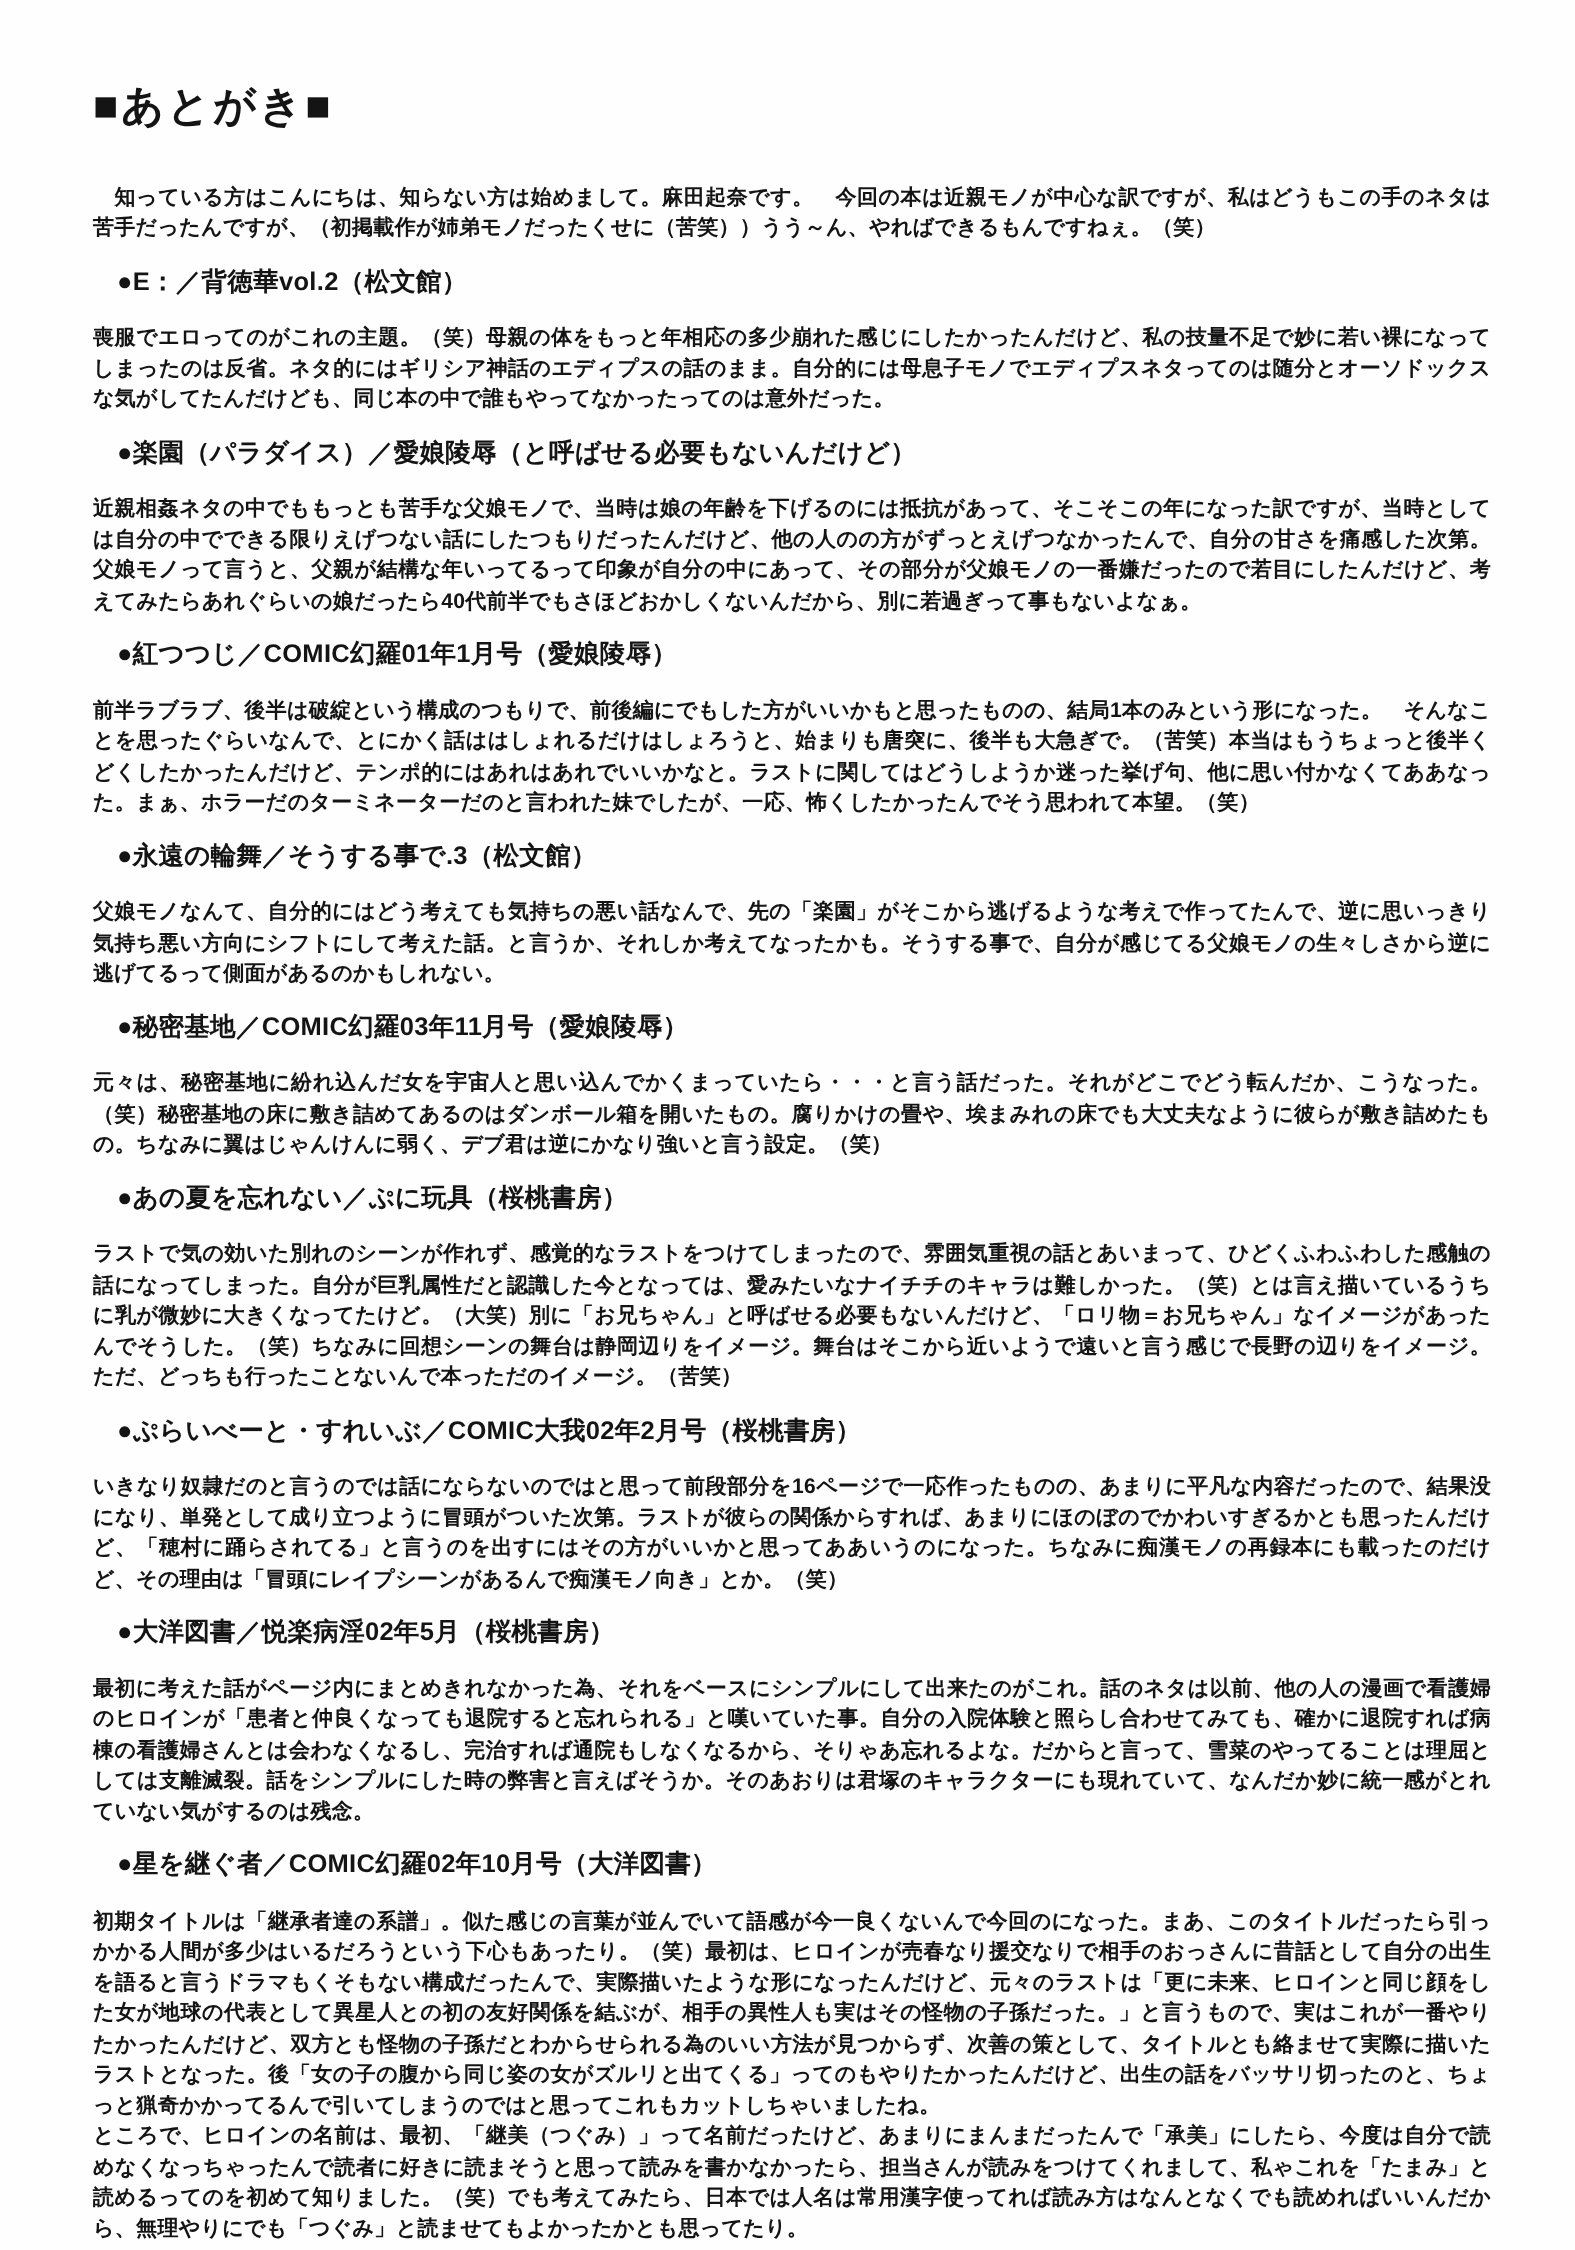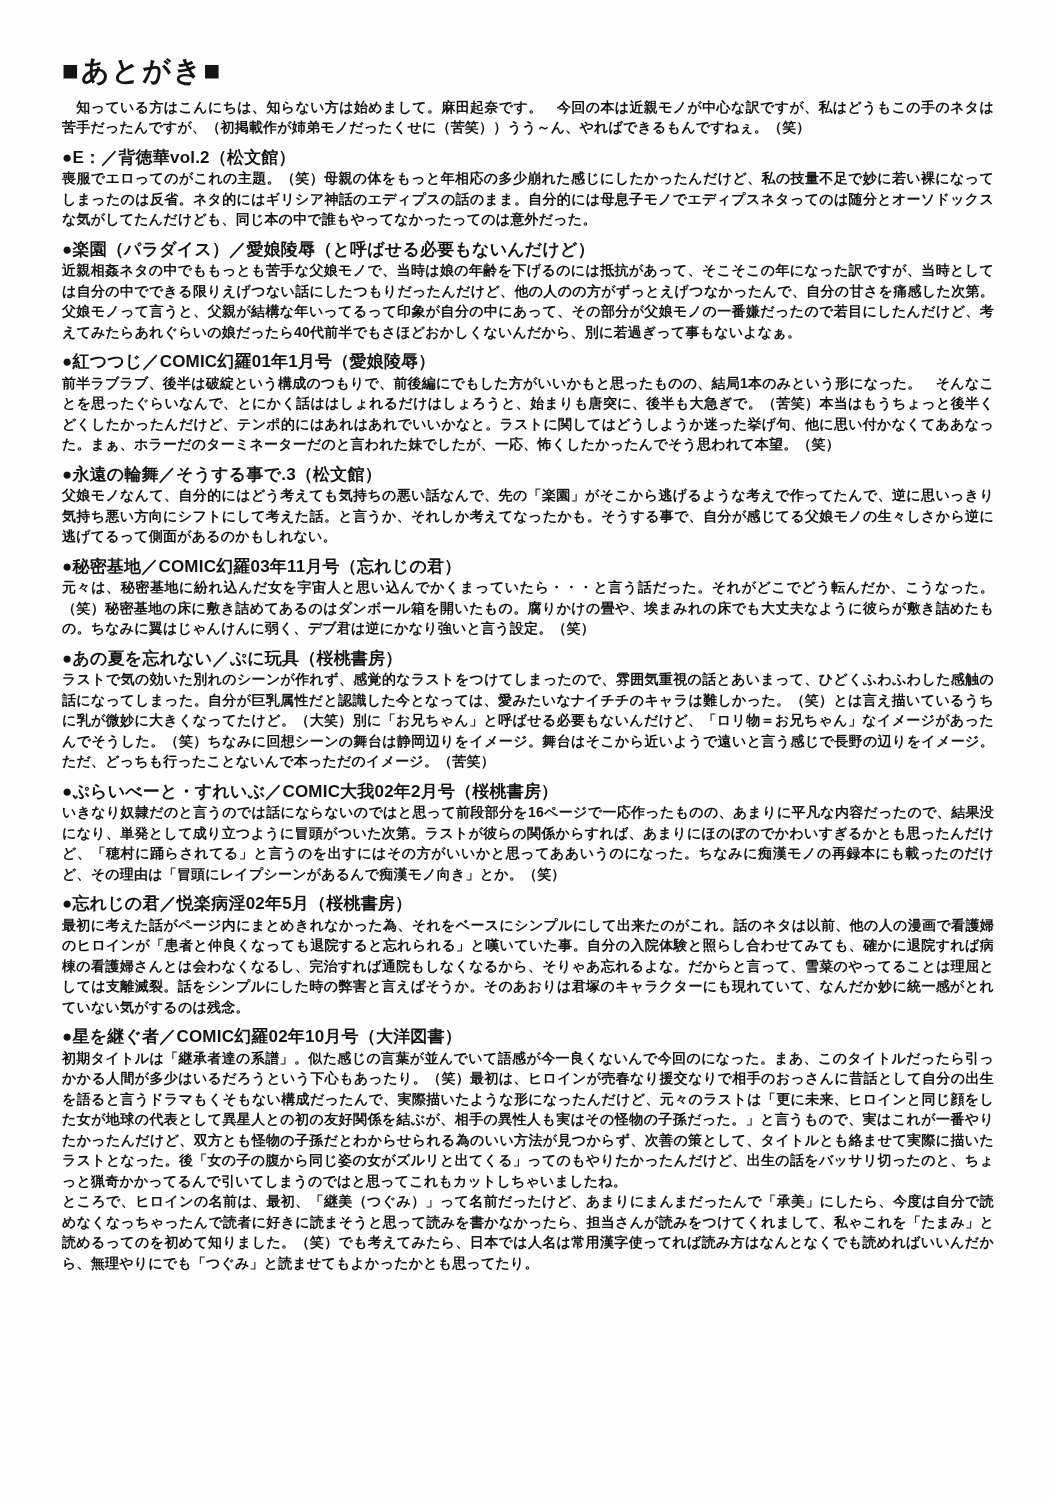--- a/index.html
+++ b/index.html
@@ -18,40 +18,40 @@
     box-sizing: border-box;
     width: 1050px;
     height: 1500px;
     padding: 56px 56px 0 62px;
     background: #fefefe;
   }
   .title {
     font-size: 28px;
     font-weight: bold;
     letter-spacing: 2px;
-    margin: 0 0 10px 0;
+    margin: 0 0 34px 0;
     line-height: 1.1;
   }
   .para {
     font-size: 14px;
     font-weight: bold;
     line-height: 20.5px;
     margin: 0 0 10px 0;
     text-align: justify;
     white-space: pre-wrap;
     letter-spacing: 0.2px;
   }
   .entry {
     margin: 0 0 10px 0;
   }
   .heading {
     font-size: 17px;
     font-weight: bold;
     line-height: 20.5px;
-    margin: 0;
+    margin: 16px;
     letter-spacing: 0.2px;
   }
 </style>
 </head>
 <body>
 
 <div class="page">
 
   <h1 class="title">■あとがき■</h1>
 
@@ -71,36 +71,36 @@
     <h2 class="heading">●紅つつじ／COMIC幻羅01年1月号（愛娘陵辱）</h2>
     <p class="para">前半ラブラブ、後半は破綻という構成のつもりで、前後編にでもした方がいいかもと思ったものの、結局1本のみという形になった。　そんなことを思ったぐらいなんで、とにかく話ははしょれるだけはしょろうと、始まりも唐突に、後半も大急ぎで。（苦笑）本当はもうちょっと後半くどくしたかったんだけど、テンポ的にはあれはあれでいいかなと。ラストに関してはどうしようか迷った挙げ句、他に思い付かなくてああなった。まぁ、ホラーだのターミネーターだのと言われた妹でしたが、一応、怖くしたかったんでそう思われて本望。（笑）</p>
   </section>
 
   <section class="entry">
     <h2 class="heading">●永遠の輪舞／そうする事で.3（松文館）</h2>
     <p class="para">父娘モノなんて、自分的にはどう考えても気持ちの悪い話なんで、先の「楽園」がそこから逃げるような考えで作ってたんで、逆に思いっきり気持ち悪い方向にシフトにして考えた話。と言うか、それしか考えてなったかも。そうする事で、自分が感じてる父娘モノの生々しさから逆に逃げてるって側面があるのかもしれない。</p>
   </section>
 
   <section class="entry">
-    <h2 class="heading">●秘密基地／COMIC幻羅03年11月号（忘れじの君）</h2>
+    <h2 class="heading">●秘密基地／COMIC幻羅03年11月号（愛娘陵辱）</h2>
     <p class="para">元々は、秘密基地に紛れ込んだ女を宇宙人と思い込んでかくまっていたら・・・と言う話だった。それがどこでどう転んだか、こうなった。（笑）秘密基地の床に敷き詰めてあるのはダンボール箱を開いたもの。腐りかけの畳や、埃まみれの床でも大丈夫なように彼らが敷き詰めたもの。ちなみに翼はじゃんけんに弱く、デブ君は逆にかなり強いと言う設定。（笑）</p>
   </section>
 
   <section class="entry">
     <h2 class="heading">●あの夏を忘れない／ぷに玩具（桜桃書房）</h2>
     <p class="para">ラストで気の効いた別れのシーンが作れず、感覚的なラストをつけてしまったので、雰囲気重視の話とあいまって、ひどくふわふわした感触の話になってしまった。自分が巨乳属性だと認識した今となっては、愛みたいなナイチチのキャラは難しかった。（笑）とは言え描いているうちに乳が微妙に大きくなってたけど。（大笑）別に「お兄ちゃん」と呼ばせる必要もないんだけど、「ロリ物＝お兄ちゃん」なイメージがあったんでそうした。（笑）ちなみに回想シーンの舞台は静岡辺りをイメージ。舞台はそこから近いようで遠いと言う感じで長野の辺りをイメージ。ただ、どっちも行ったことないんで本っただのイメージ。（苦笑）</p>
   </section>
 
   <section class="entry">
     <h2 class="heading">●ぷらいべーと・すれいぶ／COMIC大我02年2月号（桜桃書房）</h2>
     <p class="para">いきなり奴隷だのと言うのでは話にならないのではと思って前段部分を16ページで一応作ったものの、あまりに平凡な内容だったので、結果没になり、単発として成り立つように冒頭がついた次第。ラストが彼らの関係からすれば、あまりにほのぼのでかわいすぎるかとも思ったんだけど、「穂村に踊らされてる」と言うのを出すにはその方がいいかと思ってああいうのになった。ちなみに痴漢モノの再録本にも載ったのだけど、その理由は「冒頭にレイプシーンがあるんで痴漢モノ向き」とか。（笑）</p>
   </section>
 
   <section class="entry">
-    <h2 class="heading">●忘れじの君／悦楽病淫02年5月（桜桃書房）</h2>
+    <h2 class="heading">●大洋図書／悦楽病淫02年5月（桜桃書房）</h2>
     <p class="para">最初に考えた話がページ内にまとめきれなかった為、それをベースにシンプルにして出来たのがこれ。話のネタは以前、他の人の漫画で看護婦のヒロインが「患者と仲良くなっても退院すると忘れられる」と嘆いていた事。自分の入院体験と照らし合わせてみても、確かに退院すれば病棟の看護婦さんとは会わなくなるし、完治すれば通院もしなくなるから、そりゃあ忘れるよな。だからと言って、雪菜のやってることは理屈としては支離滅裂。話をシンプルにした時の弊害と言えばそうか。そのあおりは君塚のキャラクターにも現れていて、なんだか妙に統一感がとれていない気がするのは残念。</p>
   </section>
 
   <section class="entry">
     <h2 class="heading">●星を継ぐ者／COMIC幻羅02年10月号（大洋図書）</h2>
     <p class="para">初期タイトルは「継承者達の系譜」。似た感じの言葉が並んでいて語感が今一良くないんで今回のになった。まあ、このタイトルだったら引っかかる人間が多少はいるだろうという下心もあったり。（笑）最初は、ヒロインが売春なり援交なりで相手のおっさんに昔話として自分の出生を語ると言うドラマもくそもない構成だったんで、実際描いたような形になったんだけど、元々のラストは「更に未来、ヒロインと同じ顔をした女が地球の代表として異星人との初の友好関係を結ぶが、相手の異性人も実はその怪物の子孫だった。」と言うもので、実はこれが一番やりたかったんだけど、双方とも怪物の子孫だとわからせられる為のいい方法が見つからず、次善の策として、タイトルとも絡ませて実際に描いたラストとなった。後「女の子の腹から同じ姿の女がズルリと出てくる」ってのもやりたかったんだけど、出生の話をバッサリ切ったのと、ちょっと猟奇かかってるんで引いてしまうのではと思ってこれもカットしちゃいましたね。
 ところで、ヒロインの名前は、最初、「継美（つぐみ）」って名前だったけど、あまりにまんまだったんで「承美」にしたら、今度は自分で読めなくなっちゃったんで読者に好きに読まそうと思って読みを書かなかったら、担当さんが読みをつけてくれまして、私ゃこれを「たまみ」と読めるってのを初めて知りました。（笑）でも考えてみたら、日本では人名は常用漢字使ってれば読み方はなんとなくでも読めればいいんだから、無理やりにでも「つぐみ」と読ませてもよかったかとも思ってたり。</p>
   </section>
 
 </div>

